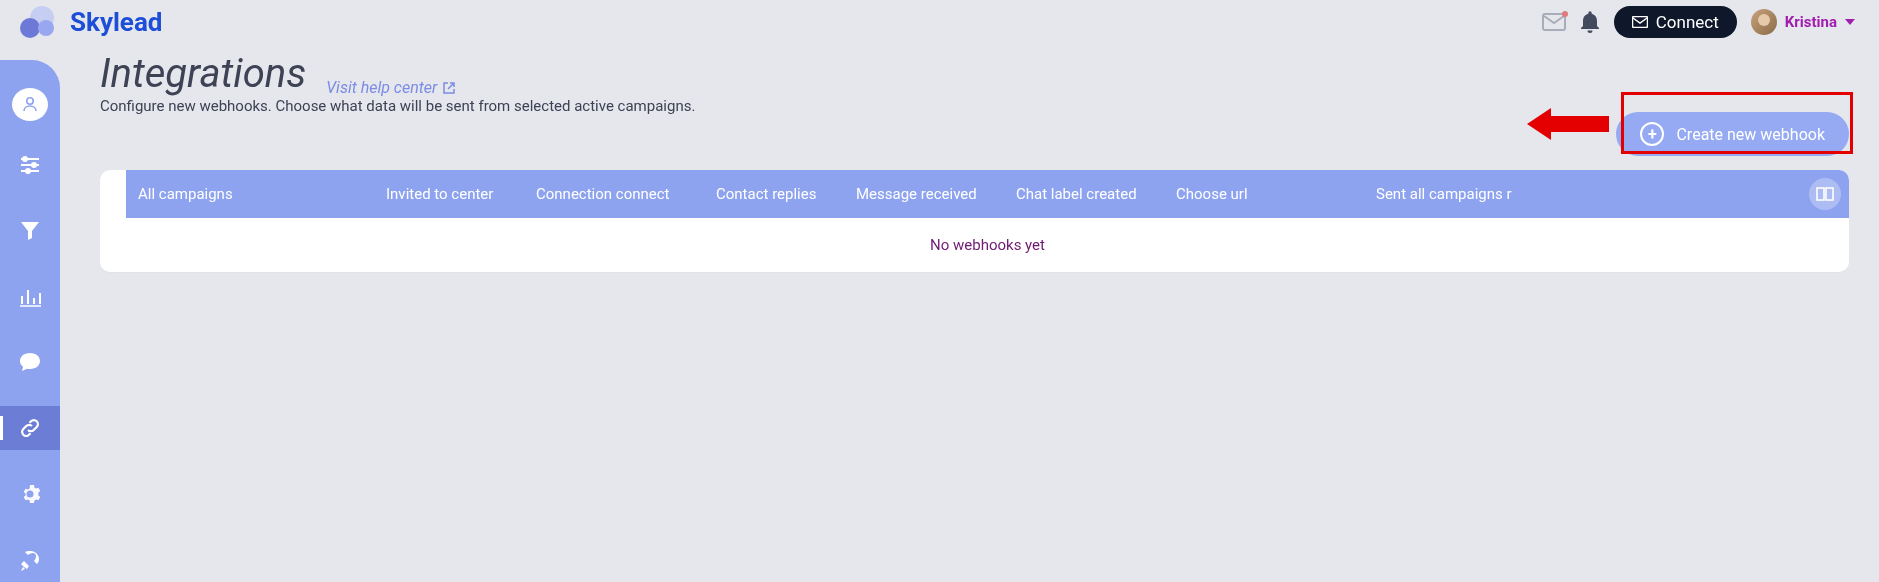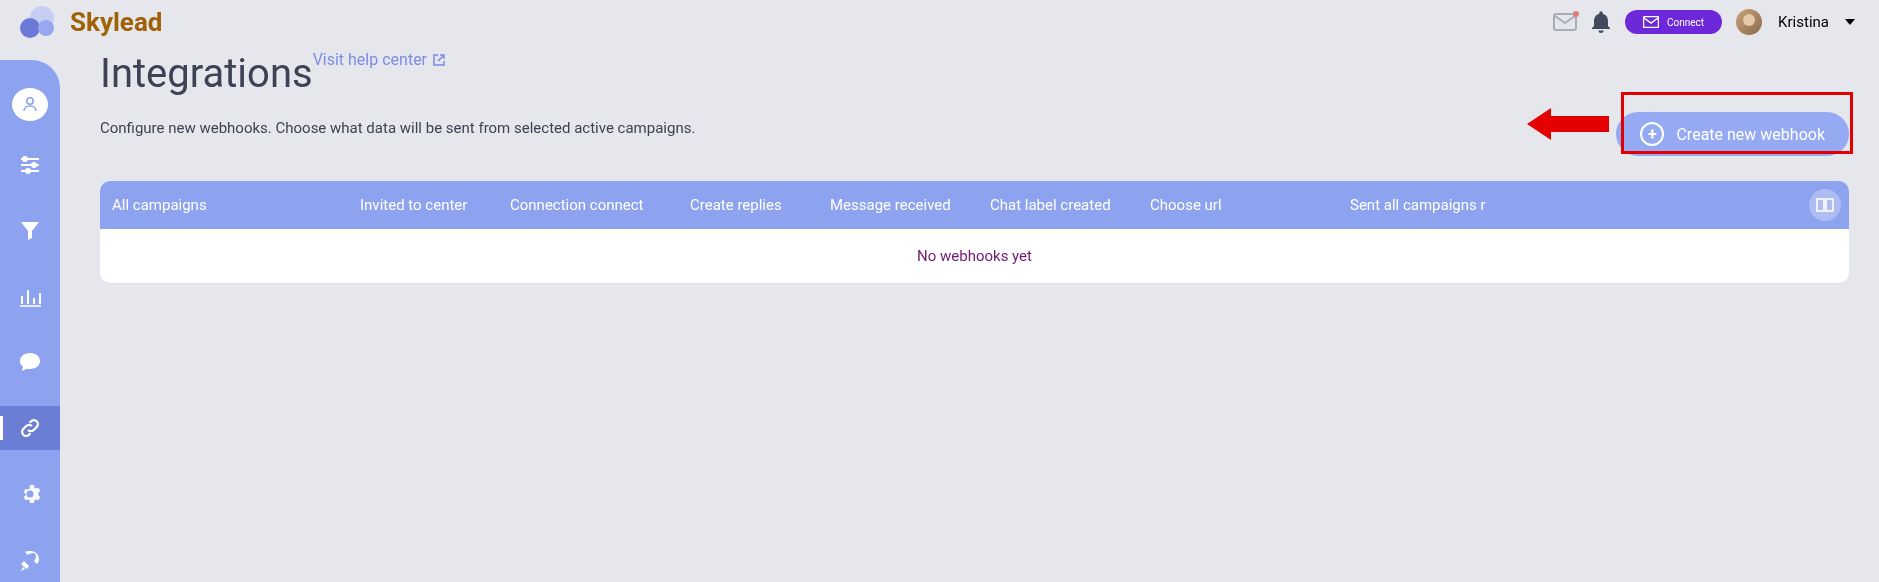--- a/index.html
+++ b/index.html
@@ -59,54 +59,55 @@
       height: 16px;
       background: #99a7f0;
       border-radius: 50%;
       left: 18px;
       top: 14px;
     }
     
     .logo-text {
       font-size: 26px;
       font-weight: 700;
-      color: #a16207;
+      color: #1d4ed8;
     }
     
     .topbar-right {
       margin-left: auto;
       display: flex;
       align-items: center;
       gap: 14px;
     }
     
     .mail-icon-wrap { position: relative; color: #a8adb9; cursor: pointer; }
     .mail-dot { position: absolute; top: -2px; right: -2px; width: 6px; height: 6px; background:#e07a7a; border-radius:50%; }
     
     .bell-icon { color: #434a5d; cursor: pointer; }
     
     .connect-btn {
-      background: #6d28d9;
+      background: #0f172a;
       color: #fff;
       border-radius: 18px;
       padding: 6px 18px;
       display: flex;
       align-items: center;
       gap: 8px;
-      font-size: 10px;
+      font-size: 17px;
       cursor: pointer;
     }
     
     .user-menu {
       display: flex;
       align-items: center;
-      gap: 16px;
+      gap: 8px;
       cursor: pointer;
-      color: #000000;
+      color: #a21caf;
       font-size: 15px;
+      font-weight: bold;
     }
     .avatar {
       width: 26px;
       height: 26px;
       border-radius: 50%;
       background: linear-gradient(135deg,#c8a27a,#8b6b4a);
       position: relative;
       overflow:hidden;
     }
     .avatar::after{
@@ -162,39 +163,39 @@
     
     .content {
       position: absolute;
       left: 100px;
       top: 50px;
       right: 30px;
     }
     
     .page-title-row {
       display: flex;
-      align-items: flex-start;
-      gap: 0;
+      align-items: flex-end;
+      gap: 20px;
+      font-style: italic;
     }
     .page-title {
       font-size: 40px;
       font-weight: 400;
       color: #3d4254;
     }
     .help-link {
       color: #7b8ce4;
       font-size: 16px;
       display: inline-flex;
       align-items: center;
       gap: 6px;
       cursor: pointer;
     }
     
     .subtext {
-      margin-top: 22px;
       color: #3d4254;
       font-size: 15px;
     }
     
     .create-row {
       position: absolute;
       right: 0;
       top: 62px;
     }
     
@@ -248,25 +249,26 @@
       position:absolute;
       right:58px;
       top:0;
       width:0;height:0;
       border-top:16px solid transparent;
       border-bottom:16px solid transparent;
       border-right:24px solid #e40000;
     }
     
     .table-wrap {
-      margin-top: 44px;
+      margin-top: 55px;
       border-radius: 10px;
       overflow: hidden;
       background: #fff;
       box-shadow: 0 1px 0 rgba(0,0,0,0.02);
+      padding-left: 26px;
     }
     .table-header {
       background: #8ea3f0;
       color: #fff;
       display: flex;
       align-items: center;
       height: 48px;
       font-size: 15px;
       padding: 0 12px;
       position: relative;
@@ -420,21 +422,21 @@
   <div class="arrow">
     <div class="arrow-head"></div>
       <div class="arrow-body"></div>
   </div>
 
   <div class="table-wrap">
     <div class="table-header">
       <div class="th c0">All campaigns</div>
       <div class="th c1">Invited to center</div>
       <div class="th c2">Connection connect</div>
-      <div class="th c3">Create replies</div>
+      <div class="th c3">Contact replies</div>
       <div class="th c4">Message received</div>
       <div class="th c5">Chat label created</div>
       <div class="th c6">Choose url</div>
       <div class="th c7">Sent all campaigns r</div>
       <div class="scroll-badge">
         <svg width="18" height="14" viewBox="0 0 18 14" fill="none" stroke="#fff" stroke-width="1.6">
             <rect x="1" y="1" width="7" height="12"></rect>
             <rect x="10" y="1" width="7" height="12"></rect>
           </svg>
       </div>

